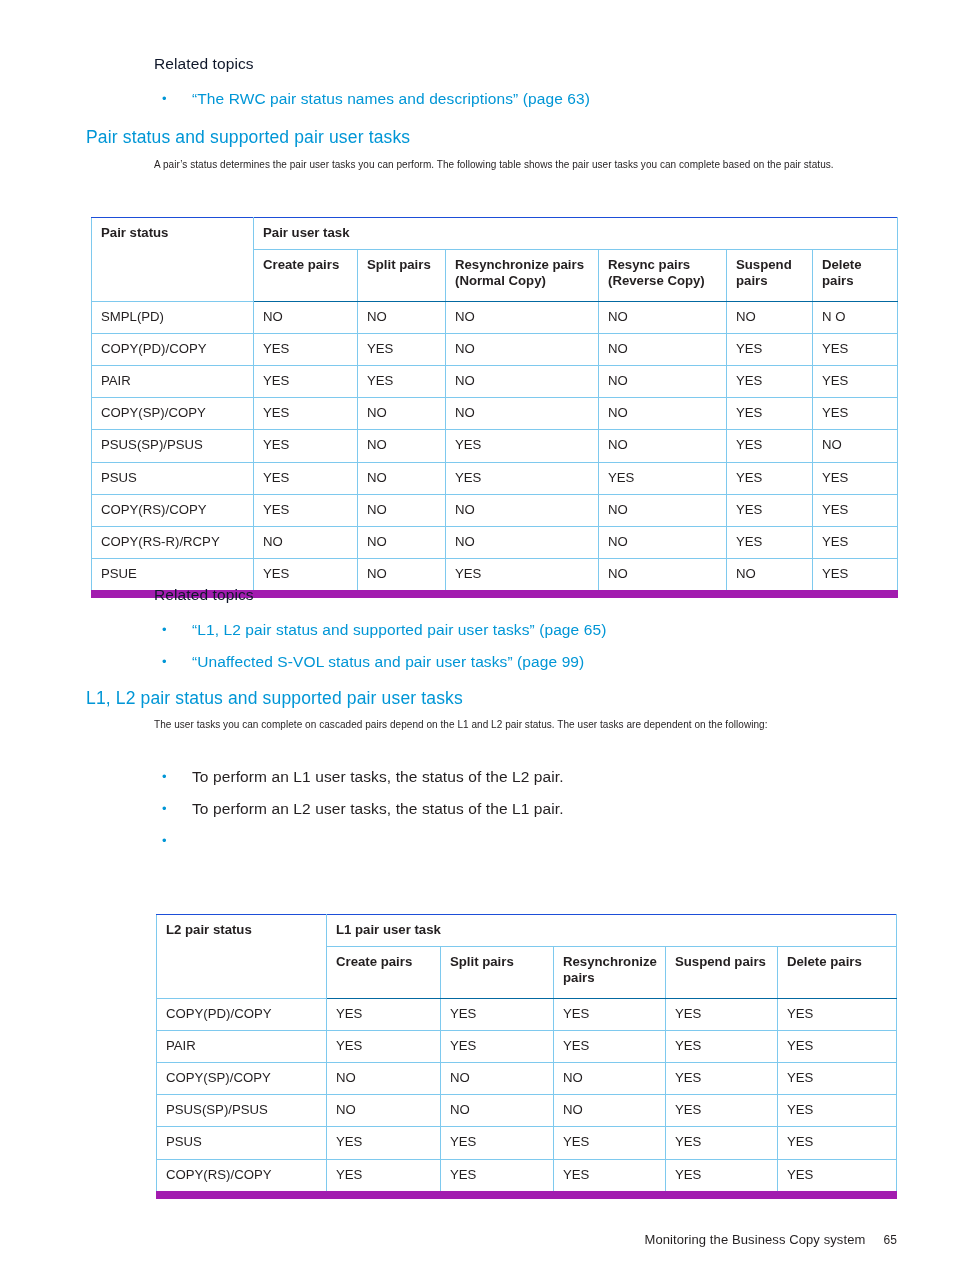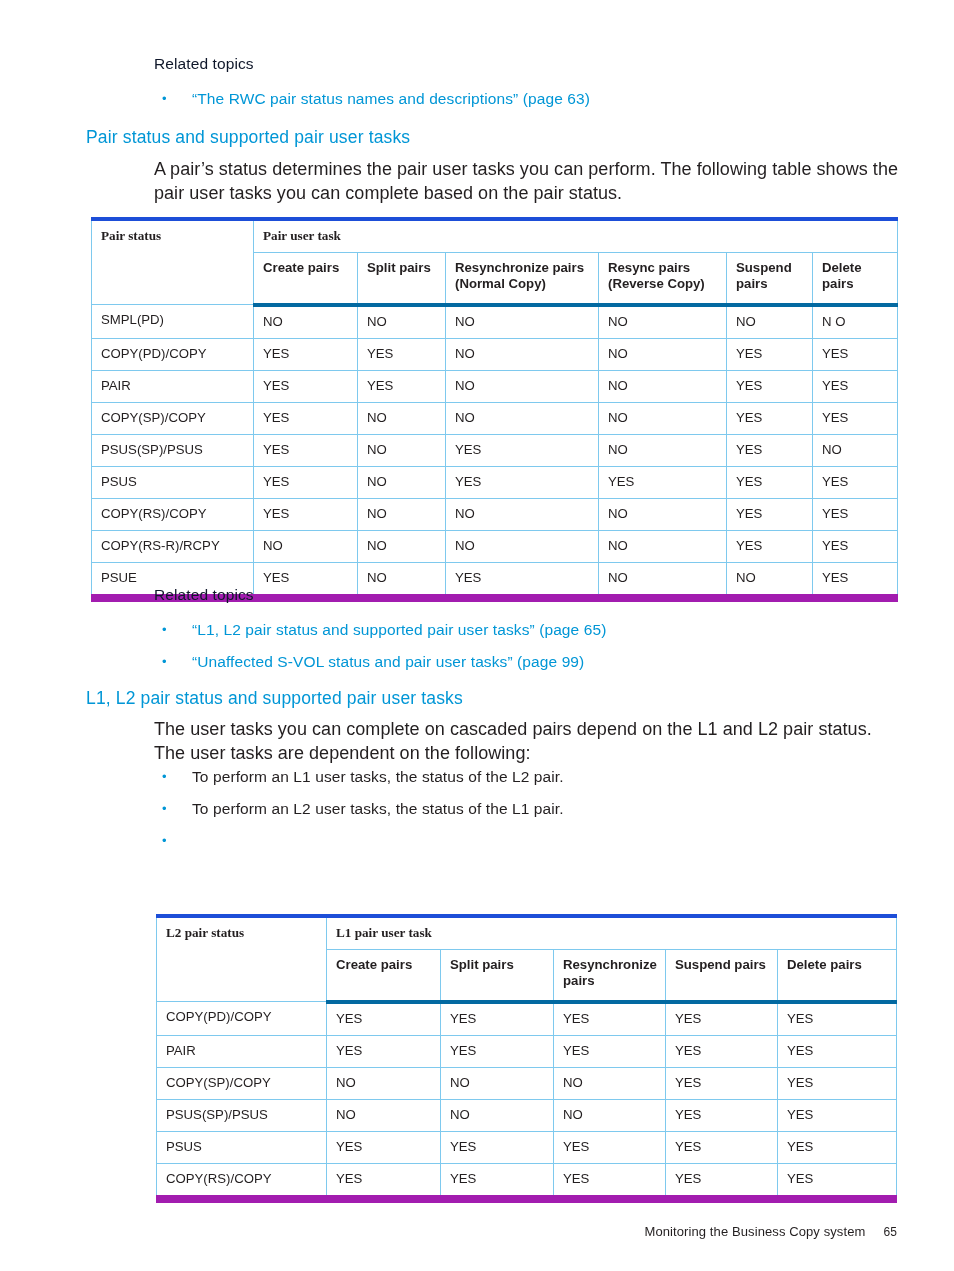--- a/index.html
+++ b/index.html
@@ -63,21 +63,21 @@
   h2.section-head {
     color: #0096d6;
     font-size: 17.5px;
     font-weight: 400;
     margin: 0;
     letter-spacing: .15px;
   }
 
   p.body-text {
     margin: 0;
-    font-size: 18px;
+    font-size: 10px;
     line-height: 1.33;
     color: #231f20;
     letter-spacing: .05px;
   }
 
   
   table.doc-table {
     border-collapse: collapse;
     table-layout: fixed;
     width: 100%;
@@ -92,31 +92,31 @@
     vertical-align: top;
     font-weight: 400;
     color: #231f20;
     line-height: 1.22;
   }
   table.doc-table th {
     font-weight: 700;
     font-family: "Liberation Sans", sans-serif;
   }
   
-  table.doc-table tr.hdr-top > * { border-top: 4px solid #1d4ed8; font-family: Liberation Serif, serif; }
-  table.doc-table tr.hdr-last > * { border-bottom: 4px solid #0369a1; }
+  table.doc-table tr.hdr-top > * { border-top: 1px solid #1d4ed8; }
+  table.doc-table tr.hdr-last > * { border-bottom: 1px solid #0369a1; }
   table.doc-table tr.last-row > * { border-bottom: 8px solid #a21caf; }
 
   .tbl-wrap { position: absolute; }
 
   
   .footer {
     position: absolute;
     right: 57px;
-    bottom: 32px;
+    bottom: 24px;
     font-size: 13px;
     color: #231f20;
     display: flex;
     align-items: baseline;
     gap: 18px;
     letter-spacing: .1px;
   }
   .footer .pg { font-size: 12px; }
 </style>
 </head>

